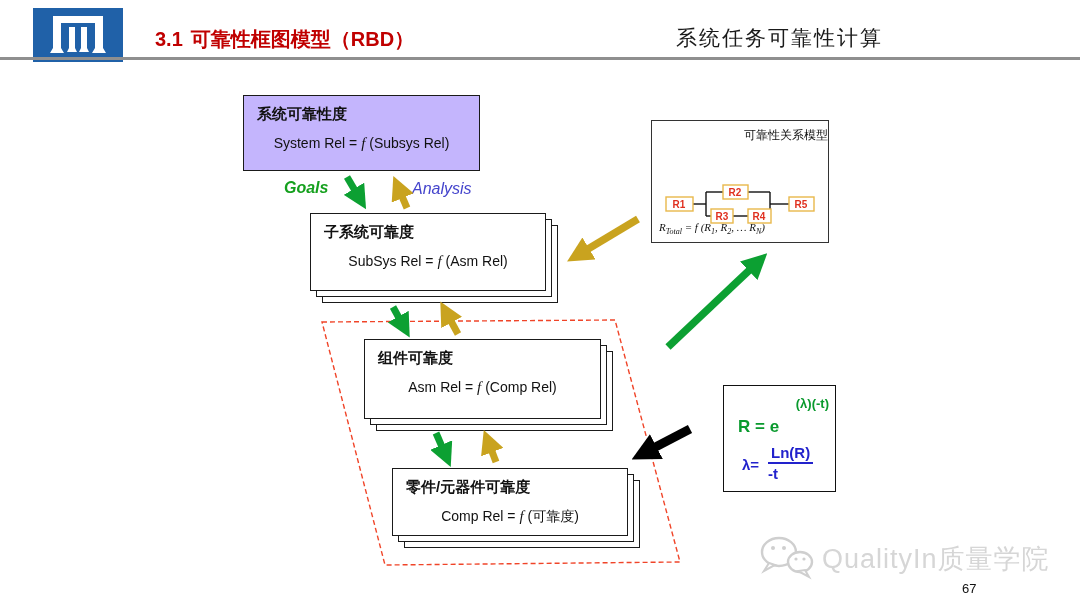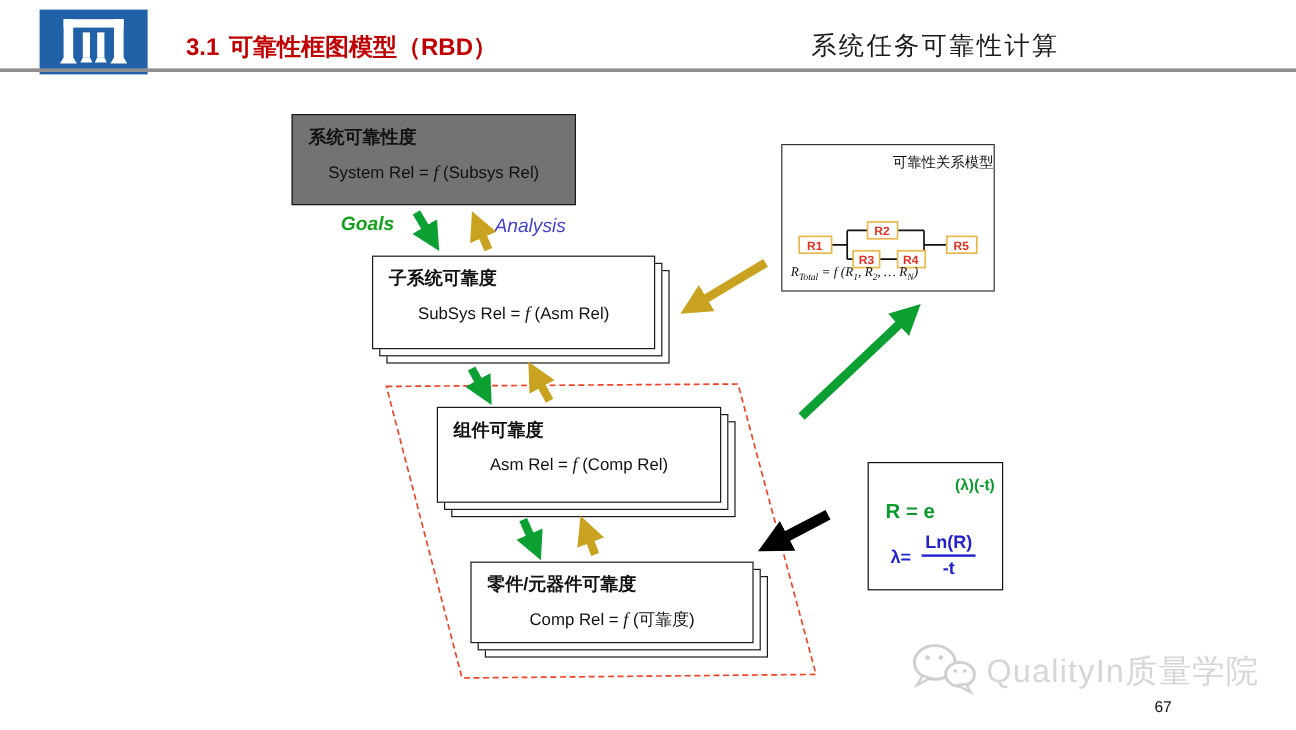--- a/index.html
+++ b/index.html
@@ -8,21 +8,21 @@
 
   
   .logo-box { position:absolute; left:33px; top:8px; width:90px; height:54px; background:#2061a8; }
   .header-rule { position:absolute; left:0; top:57px; width:1080px; height:3px; background:#8f8f8f; }
   .header-title { position:absolute; left:155px; top:26px; font-size:20px; font-weight:bold; color:#c00000; white-space:nowrap; }
   .header-title .sec { margin-right:8px; }
   .header-right { position:absolute; left:676px; top:24px; font-size:21px; color:#1a1a1a;
                   font-family:"Liberation Serif", serif; letter-spacing:2px; white-space:nowrap; }
 
   
-  .pbox { position:absolute; background:#737373; border:1.6px solid #1a1a1a; }
+  .pbox { position:absolute; background:#c4b5fd; border:1.6px solid #1a1a1a; }
   .box-title { padding:9px 0 0 13px; font-size:15px; font-weight:bold; color:#111; }
   .box-formula { margin-top:11px; text-align:center; font-size:14px; color:#111; white-space:nowrap; }
   .box-formula i { font-family:"Liberation Serif", serif; font-size:15px; }
 
   .stack { position:absolute; }
   .stack .layer { position:absolute; background:#ffffff; border:1.6px solid #1a1a1a; width:100%; height:100%; }
   .stack .l2 { left:12px; top:12px; }
   .stack .l1 { left:6px; top:6px; }
   .stack .main { position:absolute; left:0; top:0; width:100%; height:100%; background:#fff; border:1.6px solid #1a1a1a; }
 
@@ -36,21 +36,21 @@
   .rbd-svg { position:absolute; left:0; top:0; width:178px; height:123px; }
   .rbd-formula { position:absolute; left:7px; top:100px; font-size:11px; font-style:italic; color:#111;
                  font-family:"Liberation Serif", serif; white-space:nowrap; }
   .rbd-formula sub { font-size:8px; }
 
   
   .eq-box { position:absolute; left:723px; top:385px; width:113px; height:107px; background:#fff; border:1.6px solid #111; }
   .eq-exp { position:absolute; right:6px; top:10px; font-size:13px; font-weight:bold; color:#0a9a2e; }
   .eq-base { position:absolute; left:14px; top:31px; font-size:17px; font-weight:bold; color:#0a9a2e; }
   .eq-lambda { position:absolute; left:18px; top:70px; font-size:15px; font-weight:bold; color:#2222cc; }
-  .eq-frac { position:absolute; left:44px; top:58px; text-align:center; color:#2222cc; font-weight:bold; font-size:15px; }
+  .eq-frac { position:absolute; left:44px; top:58px; text-align:left; color:#2222cc; font-weight:bold; font-size:15px; }
   .eq-frac .num { display:block; padding:0 3px 1px 3px; border-bottom:2.5px solid #2222cc; }
   .eq-frac .den { display:block; padding-top:1px; }
 
   
   .underlay, .overlay { position:absolute; left:0; top:0; width:1080px; height:608px; pointer-events:none; }
 
   
   .watermark { position:absolute; left:758px; top:536px; display:flex; align-items:center; color:#d6d6d6; }
   .watermark-text { font-size:27px; letter-spacing:1px; text-shadow:1px 1px 0 #ffffff; white-space:nowrap; }
   .page-number { position:absolute; left:962px; top:581px; font-size:13px; color:#111; }

